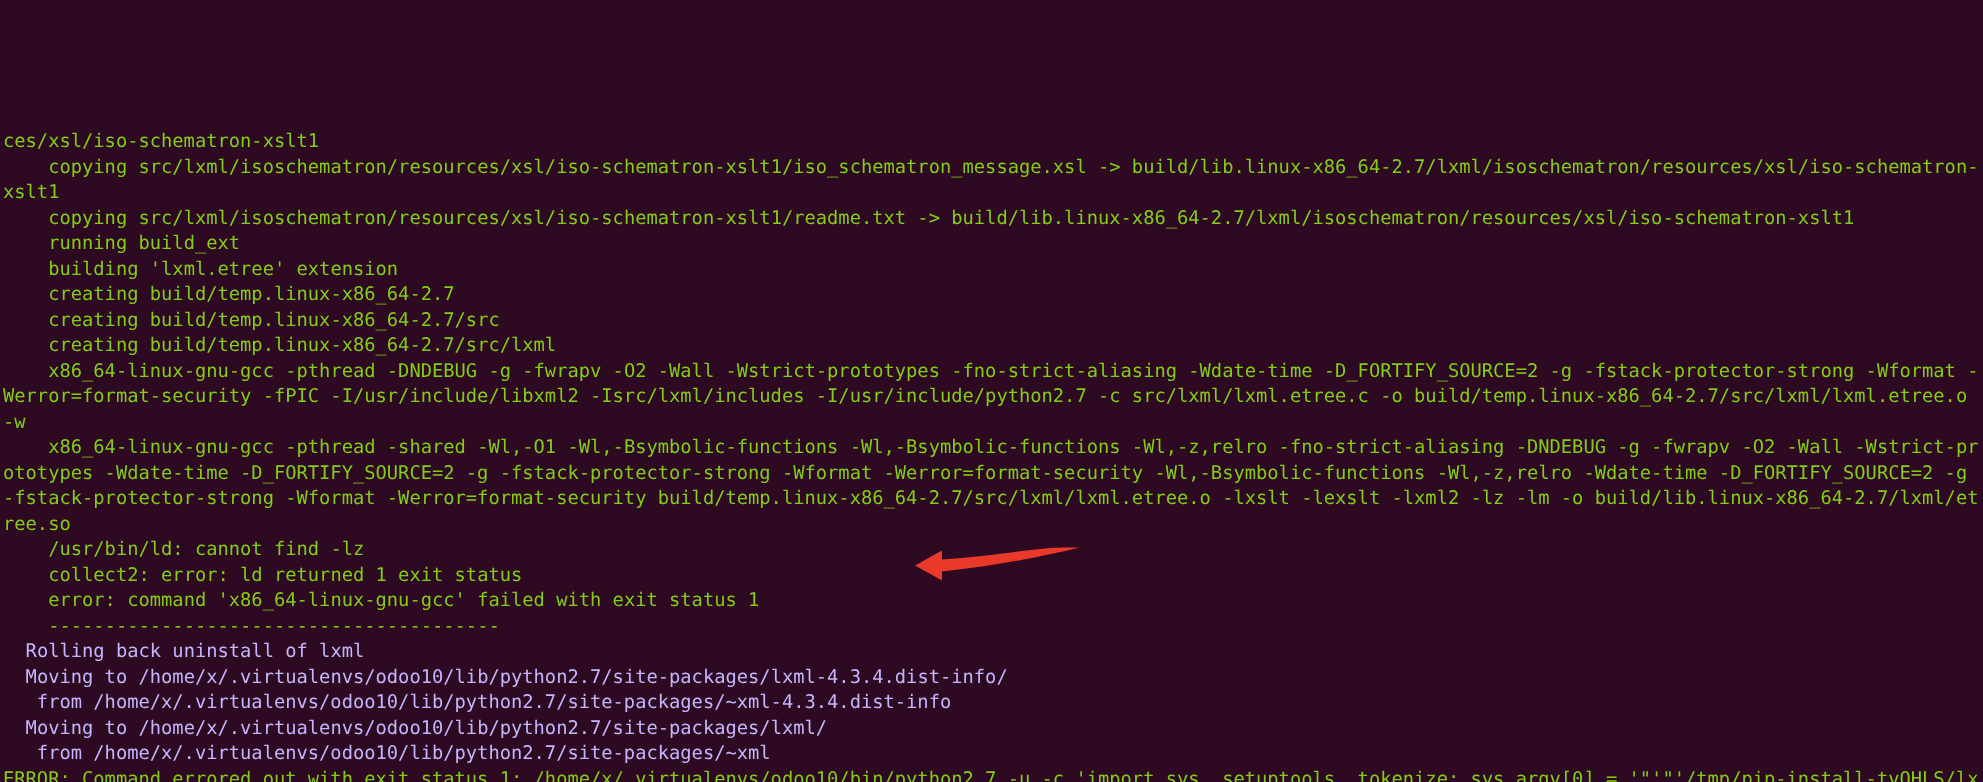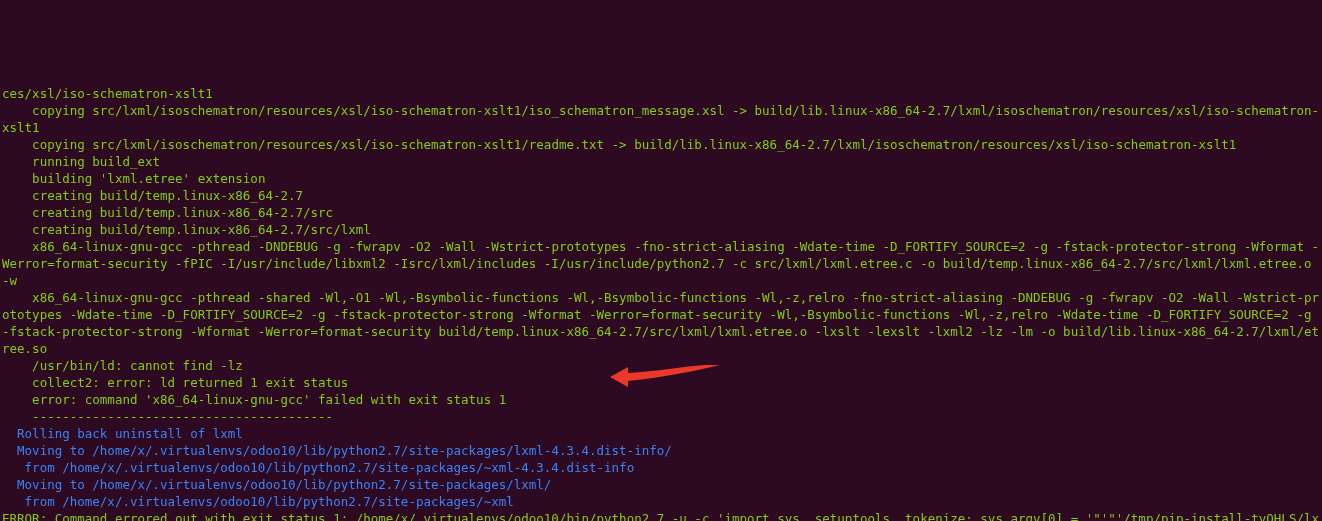--- a/index.html
+++ b/index.html
@@ -14,21 +14,21 @@
     height: 521px;
     overflow: hidden;
     white-space: pre-wrap;
     word-break: break-all;
   }
   .term {
     position: relative;
     padding: 0 2px 0 2px;
   }
   .red { color: #84cc16; }
-  .white { color: #3b82f6; }
+  .white { color: #c4b5fd; }
   .arrow {
     position: absolute;
     left: 610px;
     top: 331px;
     width: 110px;
     height: 24px;
     pointer-events: none;
   }
   .arrow svg path { fill: #e8392b; }
 </style>

